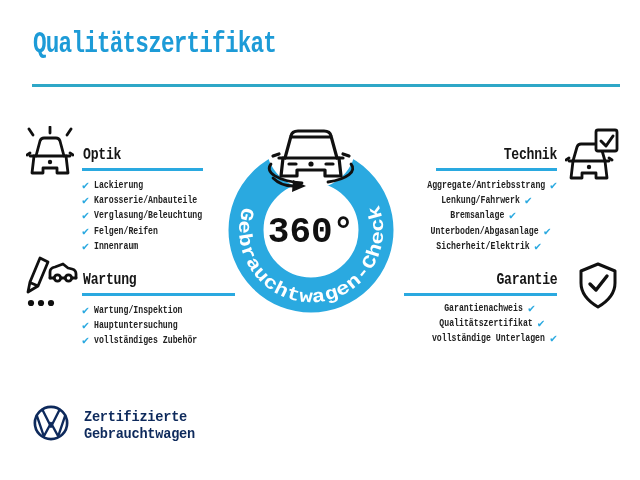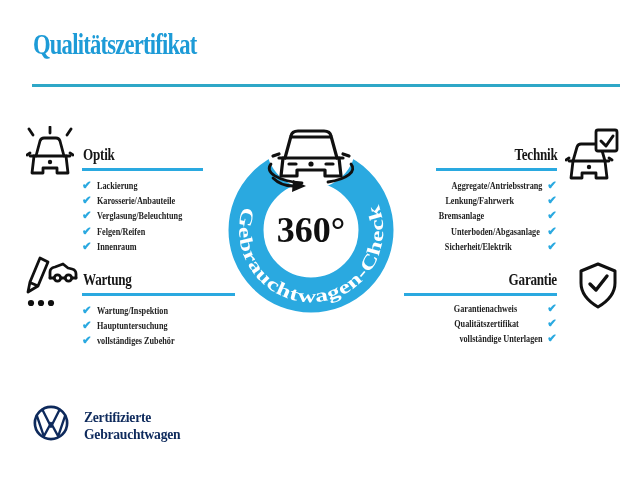--- a/index.html
+++ b/index.html
@@ -1,35 +1,35 @@
 <!DOCTYPE html>
 <html><head>
 <meta charset="utf-8">
 <style>
   html,body{margin:0;padding:0;background:#fff;}
   .stage{
     position:relative;width:640px;height:480px;background:#ffffff;overflow:hidden;
-    font-family:Liberation Serif, serif;
+    font-family:Liberation Mono, monospace;
   }
   .page-title{
     position:absolute;left:33px;top:28px;font-size:29px;font-weight:700;
     color:#1d9bd7;letter-spacing:-1px;transform:scaleX(.78);transform-origin:left top;white-space:nowrap;
   }
   .top-divider{position:absolute;left:32px;top:84px;width:588px;height:3px;background:#2ea7c7;}
 
   .sec-title{
     position:absolute;font-size:16px;font-weight:700;color:#161616;letter-spacing:-.3px;white-space:nowrap;
   }
   .sec-title.left{transform:scaleX(.82);transform-origin:left top;}
   .sec-title.right{transform:scaleX(.82);transform-origin:right top;text-align:right;}
   .underline{position:absolute;height:2.5px;background:#2aa9e0;}
 
   .check-list{position:absolute;list-style:none;margin:0;padding:0;}
   .check-list li{display:flex;align-items:center;line-height:15.2px;font-size:10.5px;font-weight:700;color:#222;}
-  .check-list.right-col li{justify-content:space-between;}
+  .check-list.right-col li{justify-content:center;}
   .check{color:#2aa9e0;font-size:11.5px;flex:0 0 auto;}
   .check-list.left-col .check{margin-right:5px;}
   .check-list.right-col .check{margin-left:5px;}
   .item-label{white-space:nowrap;}
   .check-list.left-col .item-label{transform:scaleX(.78);transform-origin:left center;}
   .check-list.right-col .item-label{transform:scaleX(.78);transform-origin:right center;}
 
   .icon-svg{position:absolute;}
   .brand-text{
     position:absolute;left:84px;top:409px;font-size:15.5px;font-weight:700;color:#0e2a5c;

